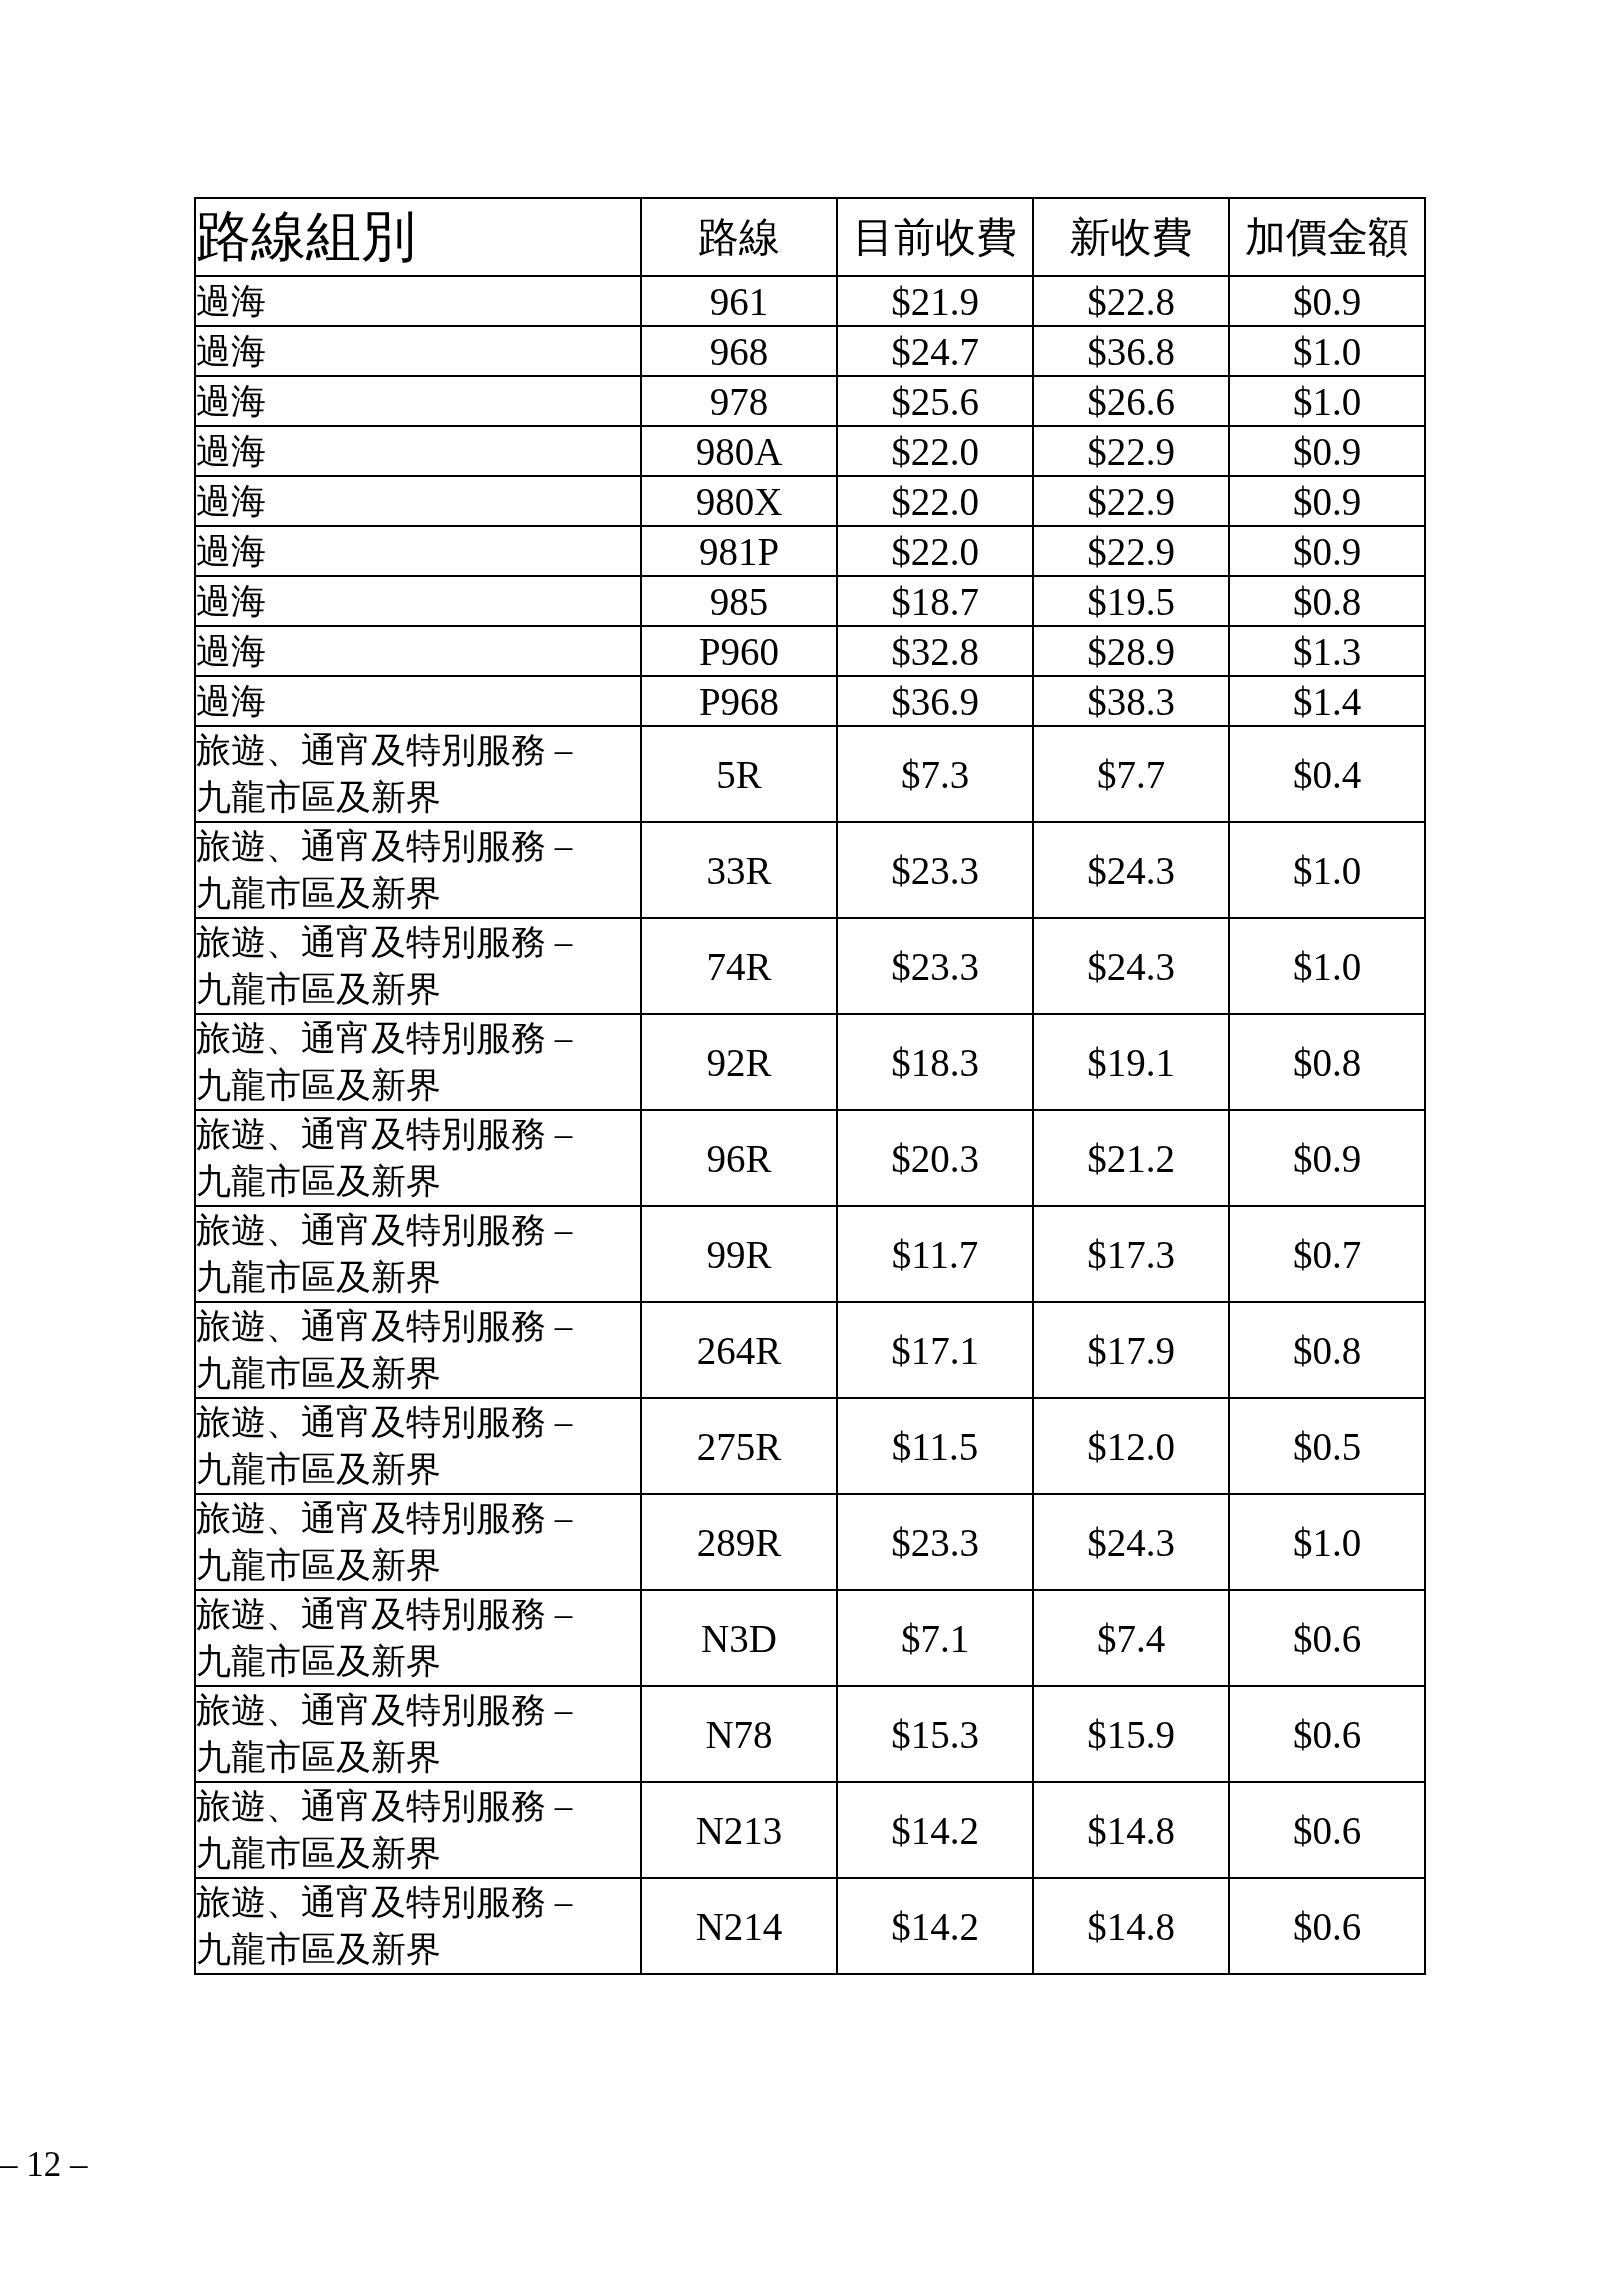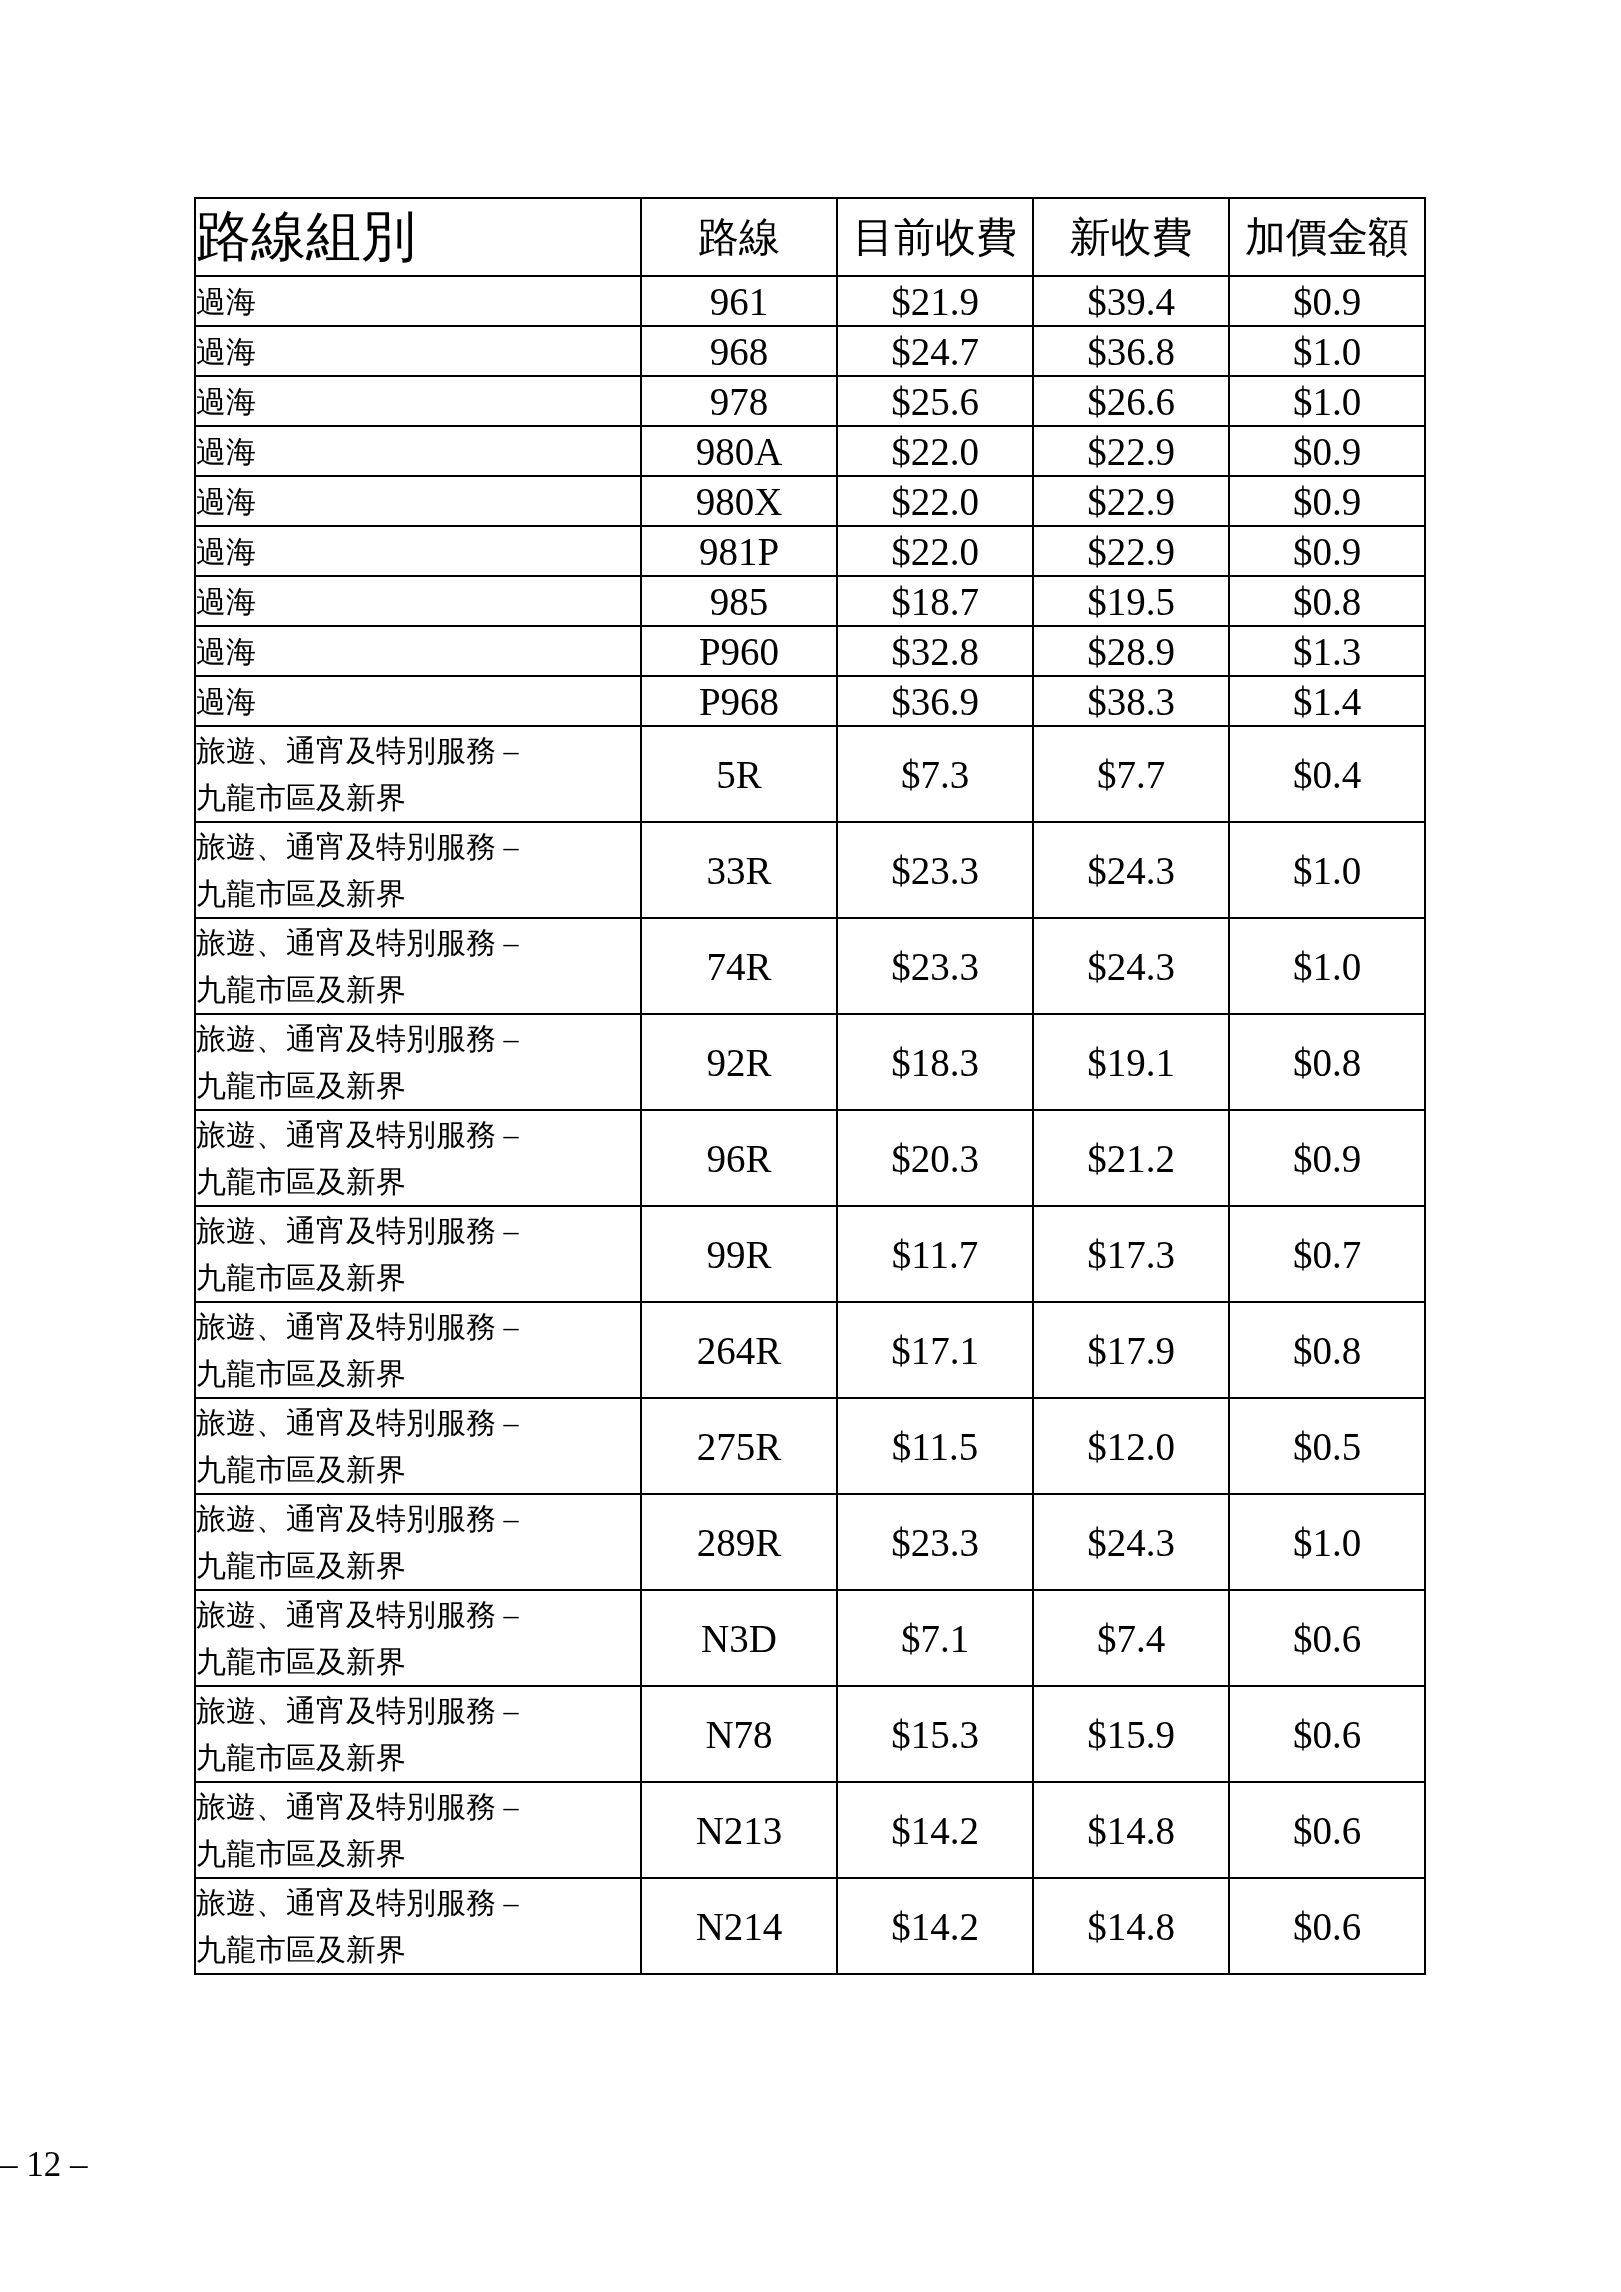--- a/index.html
+++ b/index.html
@@ -43,21 +43,21 @@
     padding-left: 5.9px;
   }
   th.h-num {
     text-align: center;
     font-weight: normal;
     font-size: 41px;
     margin-left: 14px;
   }
   td.group-cell {
     text-align: left;
-    font-size: 30px;
+    font-size: 35px;
     line-height: 47px;
     padding: 2px 5.9px;
     font-family: Liberation Serif, serif;
   }
   td.num-cell {
     text-align: center;
     font-size: 39px;
   }
   .page-footer {
     position: absolute;
@@ -86,21 +86,21 @@
         <th class="h-num">目前收費</th>
         <th class="h-num">新收費</th>
         <th class="h-num">加價金額</th>
       </tr>
     </thead>
     <tbody id="fare-rows">
         <tr class="single-row">
           <td class="group-cell"><span>過海</span></td>
           <td class="num-cell">961</td>
           <td class="num-cell">$21.9</td>
-          <td class="num-cell">$39.4</td>
+          <td class="num-cell">$22.8</td>
           <td class="num-cell">$0.9</td>
         </tr>
         <tr class="single-row">
           <td class="group-cell"><span>過海</span></td>
           <td class="num-cell">968</td>
           <td class="num-cell">$24.7</td>
           <td class="num-cell">$36.8</td>
           <td class="num-cell">$1.0</td>
         </tr>
         <tr class="single-row">

